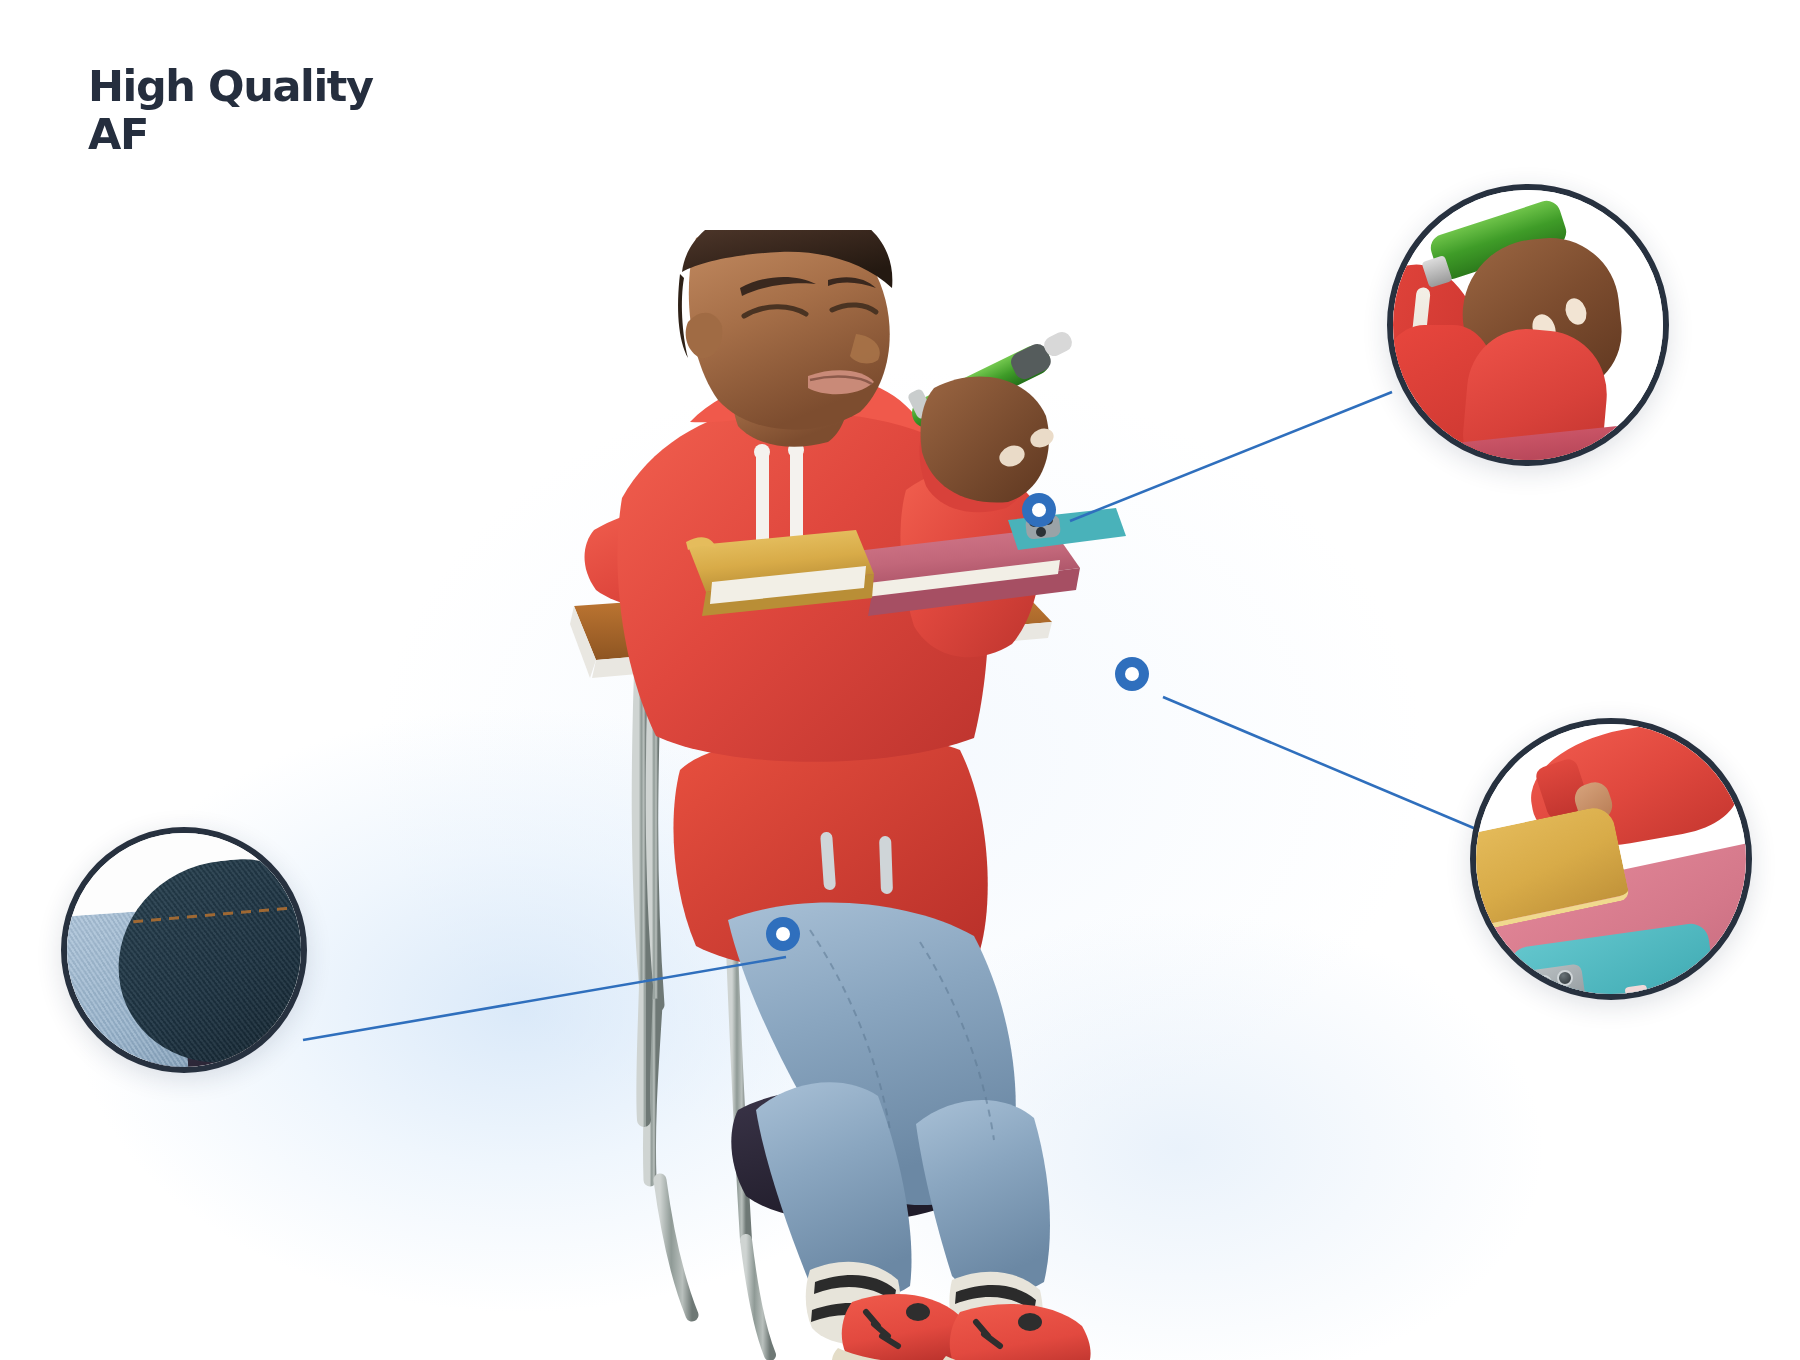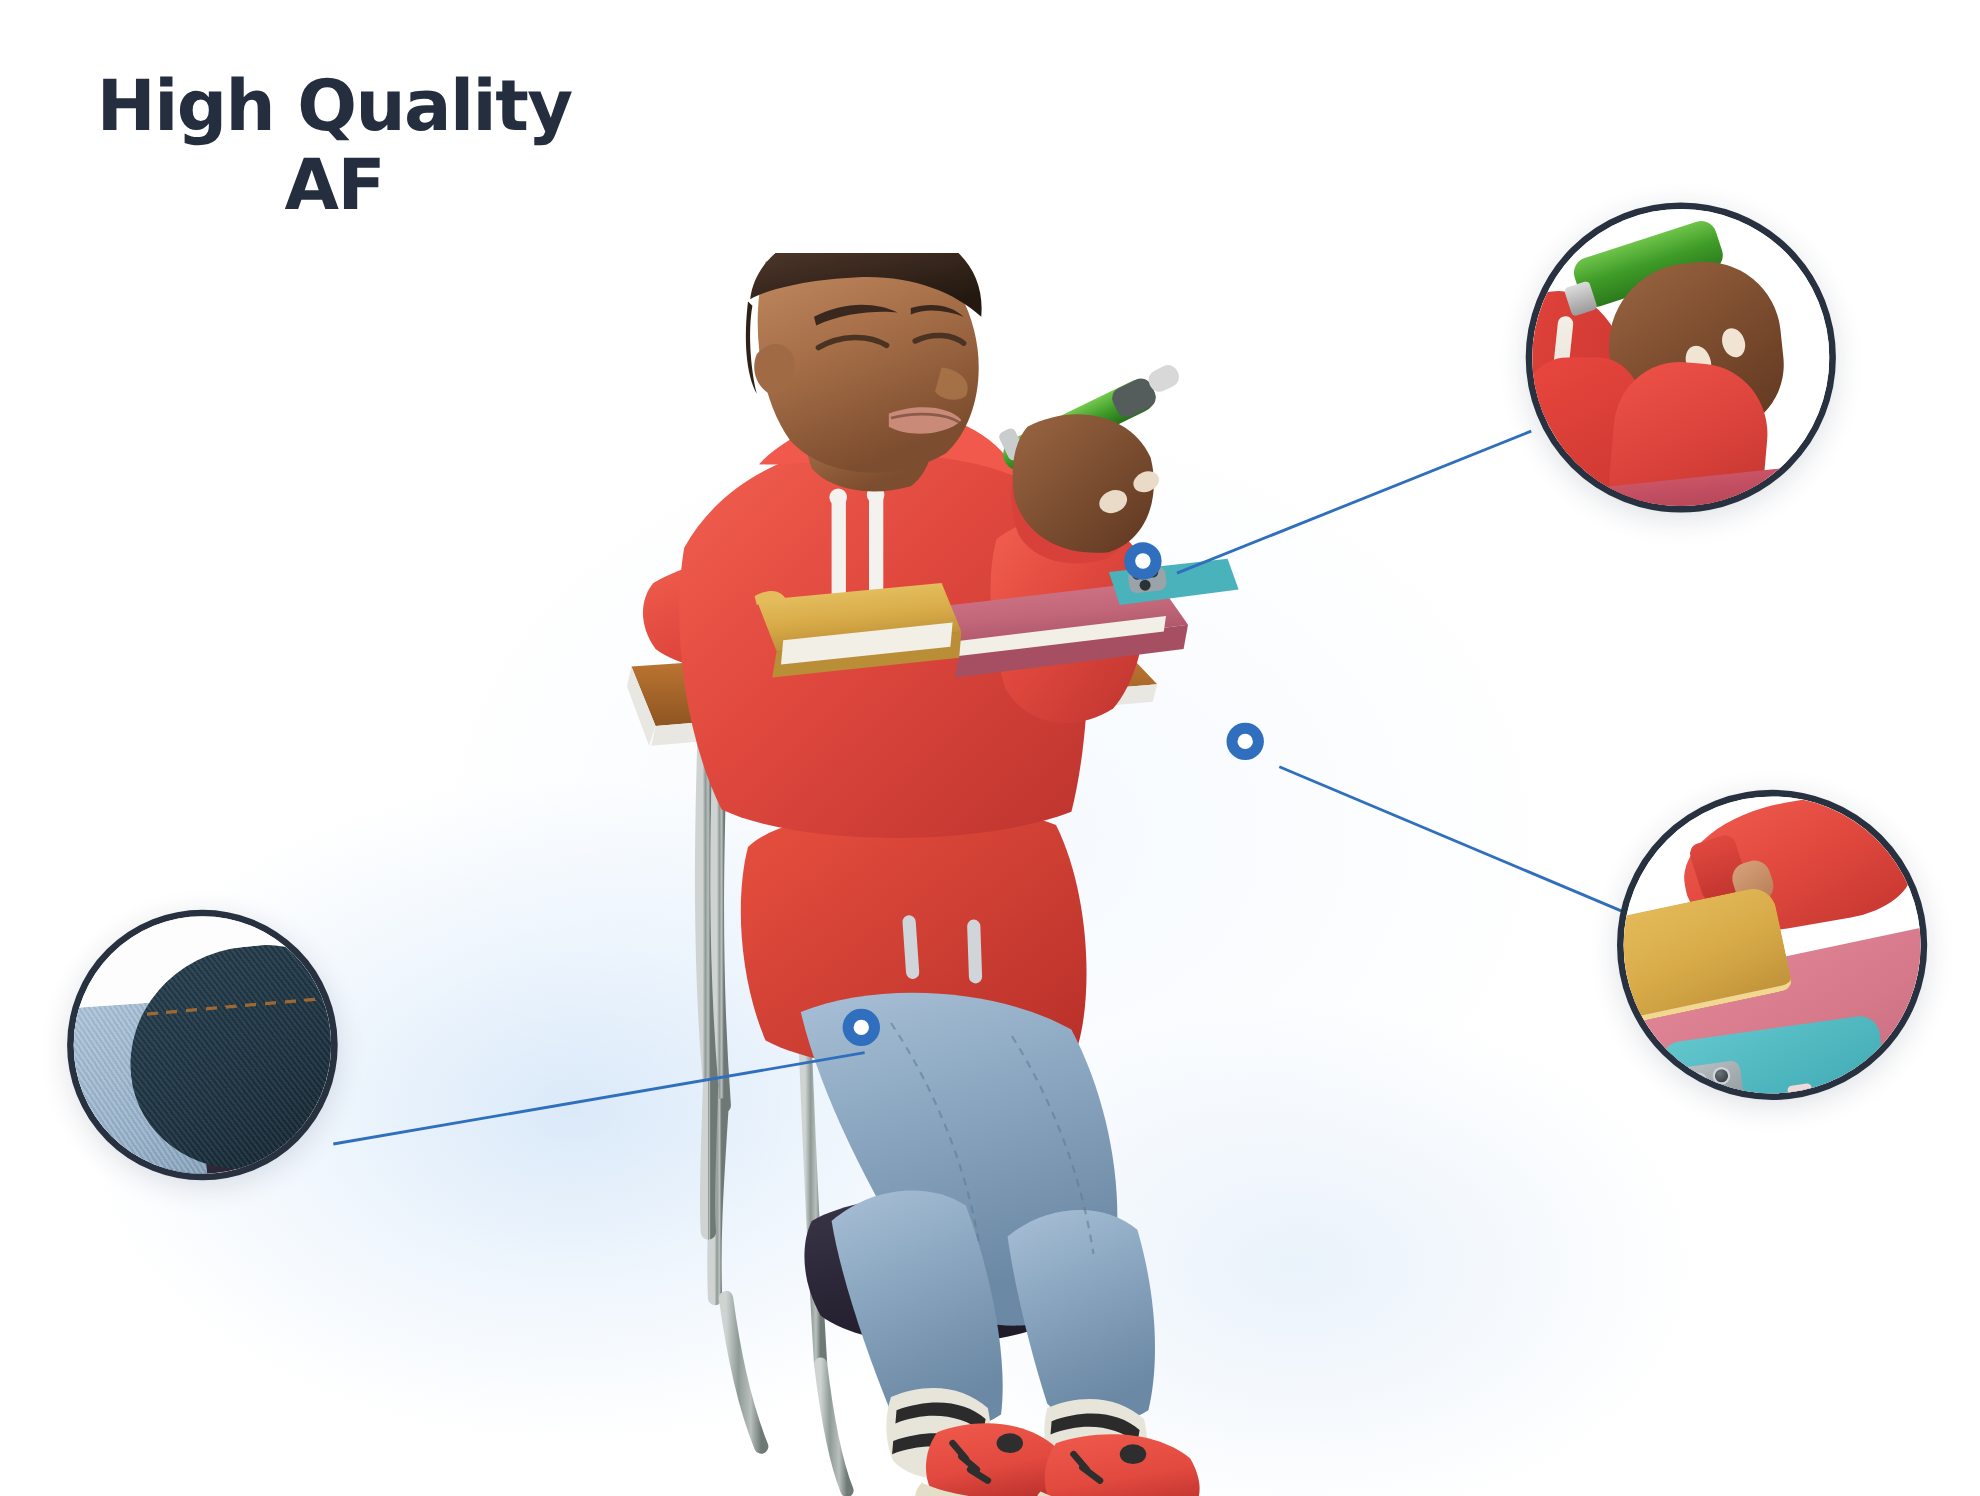--- a/index.html
+++ b/index.html
@@ -16,26 +16,25 @@
     background:
       radial-gradient(ellipse 620px 420px at 520px 1010px, rgba(196,220,245,0.62) 0%, rgba(214,232,250,0.38) 38%, rgba(255,255,255,0) 72%),
       radial-gradient(ellipse 520px 340px at 1180px 1150px, rgba(204,224,245,0.42) 0%, rgba(255,255,255,0) 70%),
       radial-gradient(ellipse 700px 520px at 900px 760px, rgba(236,244,253,0.55) 0%, rgba(255,255,255,0) 75%),
       #ffffff;
   }
 
   
   #title {
     position:absolute; left:88px; top:62px;
-    font-size:64px; line-height:1.12;
+    font-size:43px; line-height:1.12;
     font-weight:bold; letter-spacing:-1.4px;
     color:#252e3e;
     white-space:pre-line;
     font-family:"DejaVu Sans", sans-serif;
-    text-align:center;
   }
 
   
   #connectors { position:absolute; inset:0; pointer-events:none; }
 
   .marker {
     position:absolute;
     border-radius:50%;
     background:#2f6fbd;
     display:flex; align-items:center; justify-content:center;

